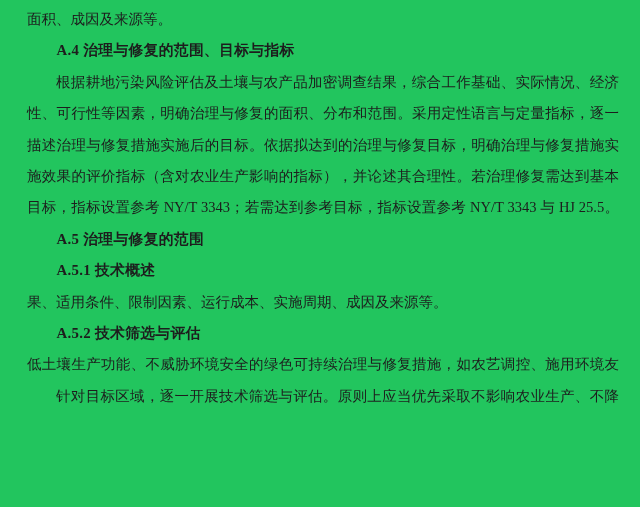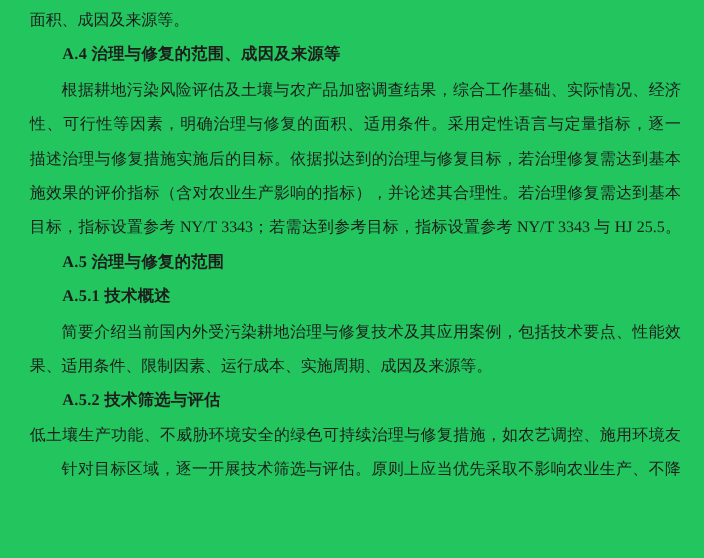--- a/index.html
+++ b/index.html
@@ -31,26 +31,25 @@
     font-size: 14.8px;
     letter-spacing: 0.3px;
     margin: 0;
   }
 </style>
 </head>
 <body>
 
 <div class="page">
   <div class="ln">面积、成因及来源等。</div>
-  <h2 class="ln heading">A.4 治理与修复的范围、成因及来源等</h2>
+  <h2 class="ln heading">A.4 治理与修复的范围、目标与指标</h2>
   <div class="ln indent fill">根据耕地污染风险评估及土壤与农产品加密调查结果，综合工作基础、实际情况、经济</div>
-  <div class="ln fill">性、可行性等因素，明确治理与修复的面积、适用条件。采用定性语言与定量指标，逐一</div>
-  <div class="ln fill">描述治理与修复措施实施后的目标。依据拟达到的治理与修复目标，若治理修复需达到基本</div>
+  <div class="ln fill">性、可行性等因素，明确治理与修复的面积、分布和范围。采用定性语言与定量指标，逐一</div>
+  <div class="ln fill">描述治理与修复措施实施后的目标。依据拟达到的治理与修复目标，明确治理与修复措施实</div>
   <div class="ln fill">施效果的评价指标（含对农业生产影响的指标），并论述其合理性。若治理修复需达到基本</div>
   <div class="ln fill">目标，指标设置参考 NY/T 3343；若需达到参考目标，指标设置参考 NY/T 3343 与 HJ 25.5。</div>
   <h2 class="ln heading">A.5 治理与修复的范围</h2>
   <h2 class="ln heading">A.5.1 技术概述</h2>
-  <div class="ln indent fill">简要介绍当前国内外受污染耕地治理与修复技术及其应用案例，包括技术要点、性能效</div>
   <div class="ln">果、适用条件、限制因素、运行成本、实施周期、成因及来源等。</div>
   <h2 class="ln heading">A.5.2 技术筛选与评估</h2>
   <div class="ln fill">低土壤生产功能、不威胁环境安全的绿色可持续治理与修复措施，如农艺调控、施用环境友</div>
   <div class="ln indent fill">针对目标区域，逐一开展技术筛选与评估。原则上应当优先采取不影响农业生产、不降</div>
 </div>
 
 </body></html>

